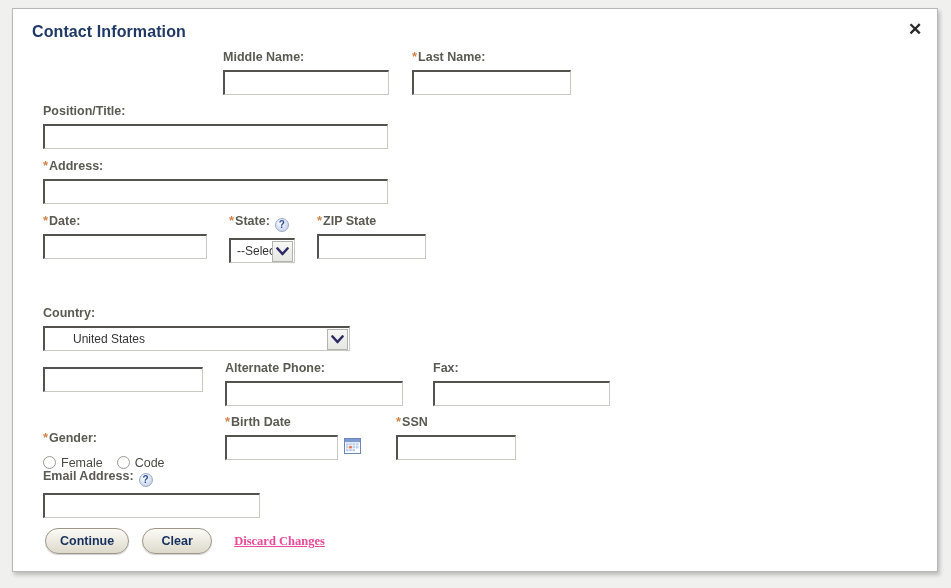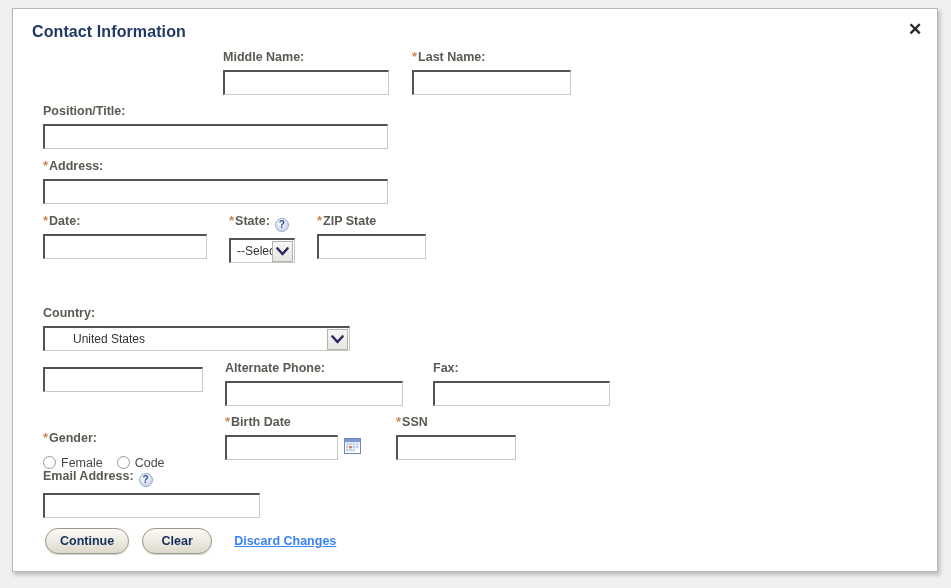--- a/index.html
+++ b/index.html
@@ -165,24 +165,24 @@
     color: #16305e;
     font-size: 12.5px;
     font-weight: bold;
     cursor: pointer;
     font-family: "Liberation Sans", sans-serif;
     box-shadow: 0 1px 1px rgba(0,0,0,0.18);
   }
   .linkish {
     font-size: 12.5px;
     font-weight: bold;
-    color: #3b82f6;
+    color: #ec4899;
     text-decoration: underline;
     cursor: pointer;
-    font-family: Liberation Sans, sans-serif;
+    font-family: Liberation Serif, serif;
   }
 </style>
 </head>
 <body>
 
 <div id="stage">
   <div class="panel">
     <div class="panel-inner">
 
       <div class="close-x">✕</div>

